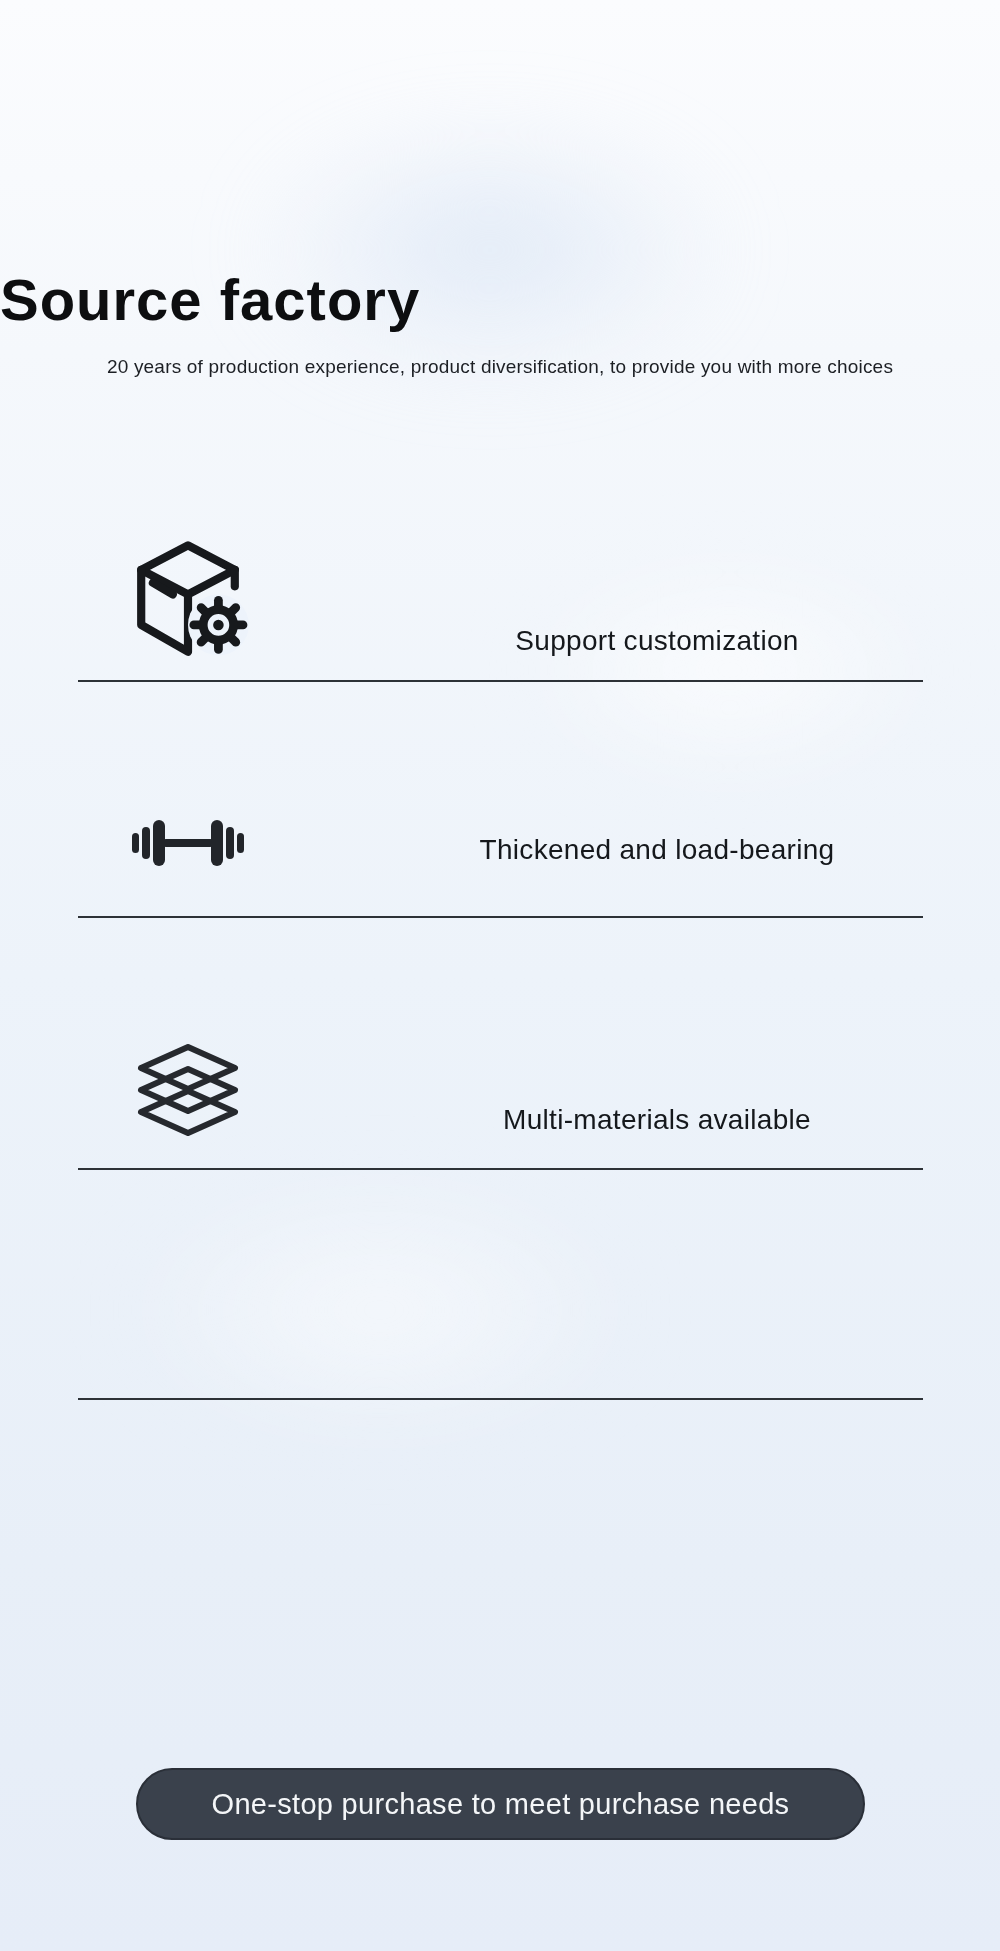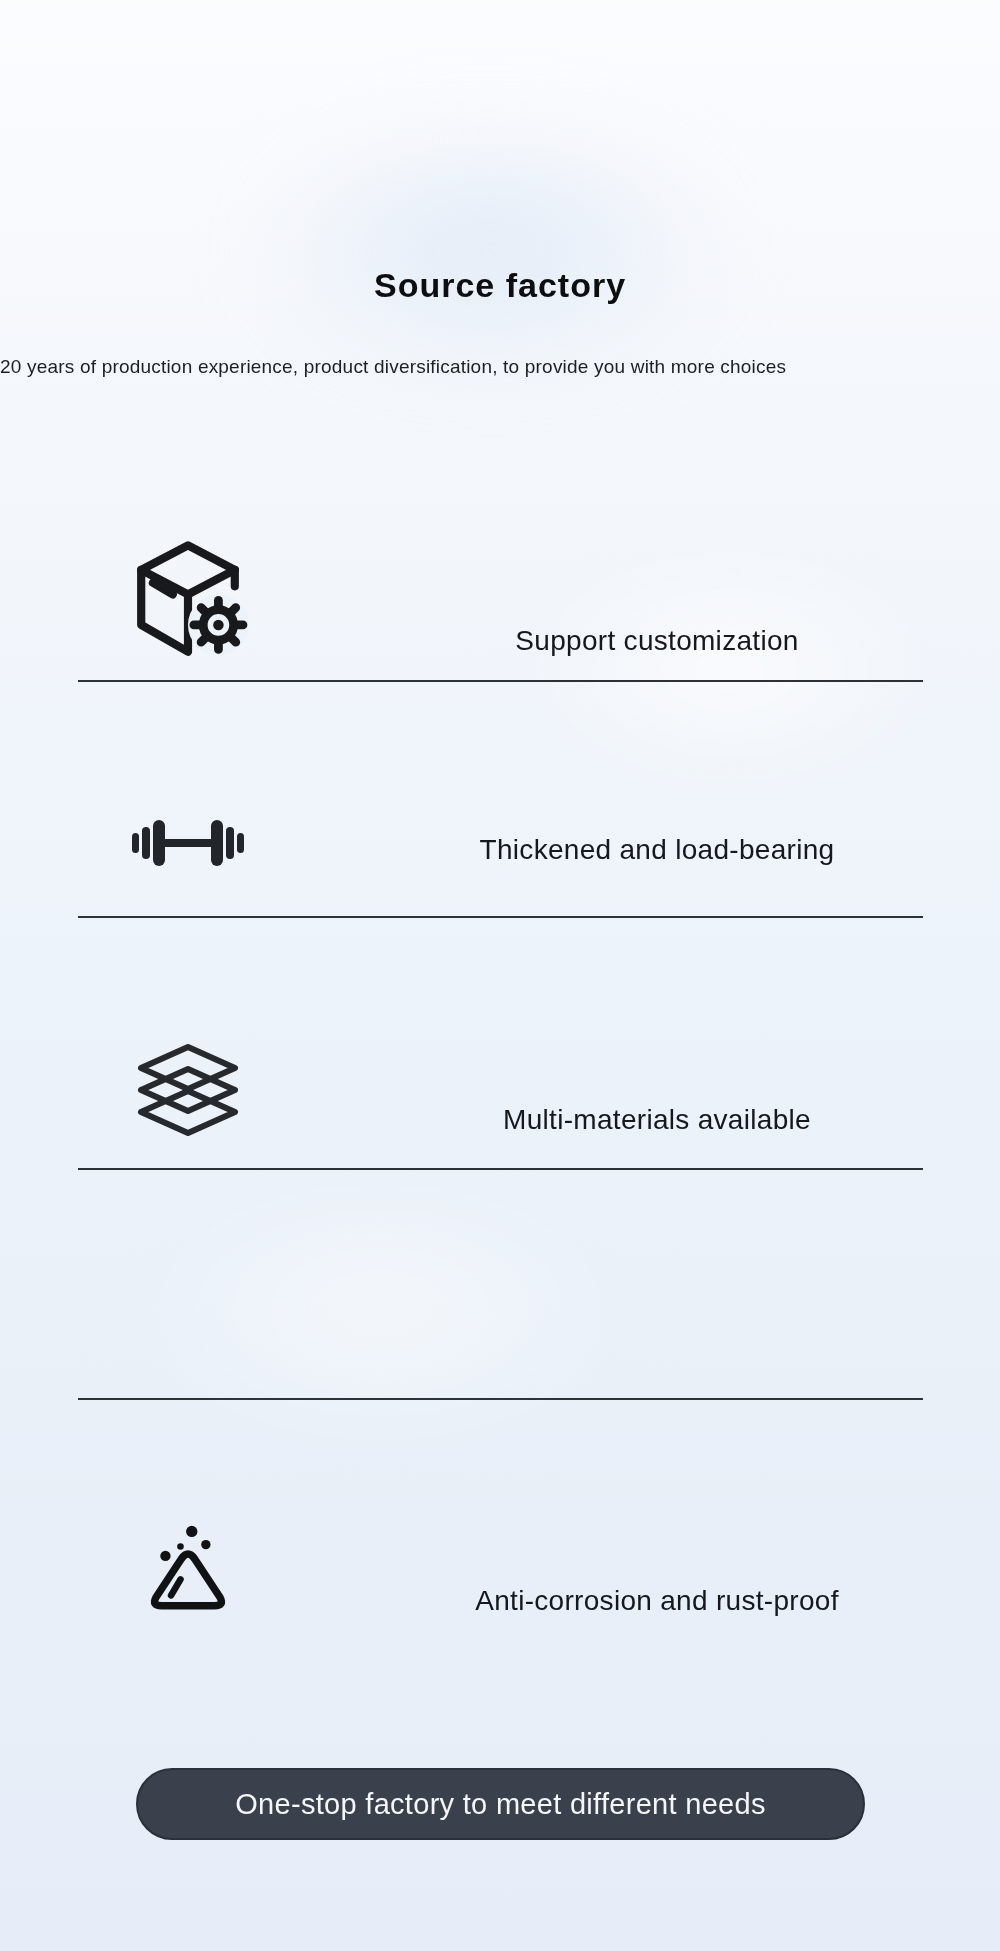--- a/index.html
+++ b/index.html
@@ -12,25 +12,25 @@
     font-family:"Liberation Sans", sans-serif;
     color:#15181c;
   }
   .bg-blob{position:absolute;border-radius:50%;filter:blur(40px);pointer-events:none;}
   .bg-blob.b1{left:250px;top:120px;width:480px;height:260px;background:radial-gradient(closest-side,rgba(222,232,246,0.9),rgba(222,232,246,0));}
   .bg-blob.b2{left:520px;top:560px;width:420px;height:220px;background:radial-gradient(closest-side,rgba(255,255,255,0.75),rgba(255,255,255,0));}
   .bg-blob.b3{left:120px;top:1180px;width:520px;height:260px;background:radial-gradient(closest-side,rgba(255,255,255,0.55),rgba(255,255,255,0));}
 
   .page-title{
     position:absolute;top:266px;left:0;width:100%;
-    text-align:center;font-size:34px;font-weight:bold;color:#0d0e10;letter-spacing:1px;
+    text-align:left;font-size:58px;font-weight:bold;color:#0d0e10;letter-spacing:1px;
   }
   .page-subtitle{
     position:absolute;top:356px;left:0;width:100%;
-    text-align:left;font-size:19px;color:#1c1f24;letter-spacing:0.2px;
+    text-align:center;font-size:19px;color:#1c1f24;letter-spacing:0.2px;
   }
 
   .feature-row{
     position:absolute;left:78px;width:844px;
     display:flex;align-items:flex-end;
     transform:translateY(-50%);
   }
   .feature-row.r1{top:598px;}
   .feature-row.r2{top:843px;}
   .feature-row.r3{top:1090px;}
@@ -114,33 +114,20 @@
           <rect x="79" y="0" width="12" height="46" rx="6"></rect>
           <rect x="94" y="7" width="8" height="32" rx="4"></rect>
           <rect x="105" y="13" width="7" height="20" rx="3.5"></rect>
         </g>
       </svg>
     </div>
     <div class="feature-label">Thickened and load-bearing</div>
   </div>
 
 
-  <div class="feature-row r5">
-    <div class="icon-cell">
-      <svg width="94" height="94" viewBox="0 0 100 100" fill="none">
-        <path d="M43 38 Q50 28 57 38 L84 79 Q89 88 78 88 L22 88 Q11 88 16 79 Z" stroke="#101214" stroke-width="8" stroke-linejoin="round"></path>
-        <line x1="32" y1="77" x2="42" y2="60" stroke="#101214" stroke-width="7" stroke-linecap="round"></line>
-        <circle cx="54" cy="9" r="6" fill="#101214"></circle>
-        <circle cx="69" cy="23" r="5" fill="#101214"></circle>
-        <circle cx="42" cy="25" r="3.5" fill="#101214"></circle>
-        <circle cx="26" cy="35" r="5.5" fill="#101214"></circle>
-      </svg>
-    </div>
-    <div class="feature-label">Anti-corrosion and rust-proof</div>
-  </div>
 
   <div class="divider d1"></div>
   <div class="divider d2"></div>
   <div class="divider d3"></div>
   <div class="divider d4"></div>
 
-  <div class="cta-button">One-stop factory to meet different needs</div>
+  <div class="cta-button">One-stop purchase to meet purchase needs</div>
 </div>
 
 </body></html>

